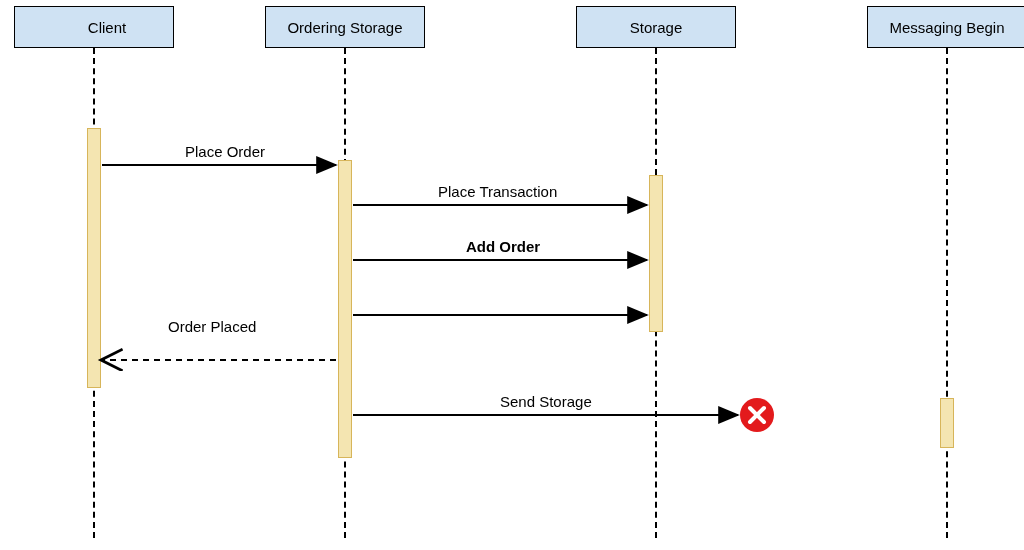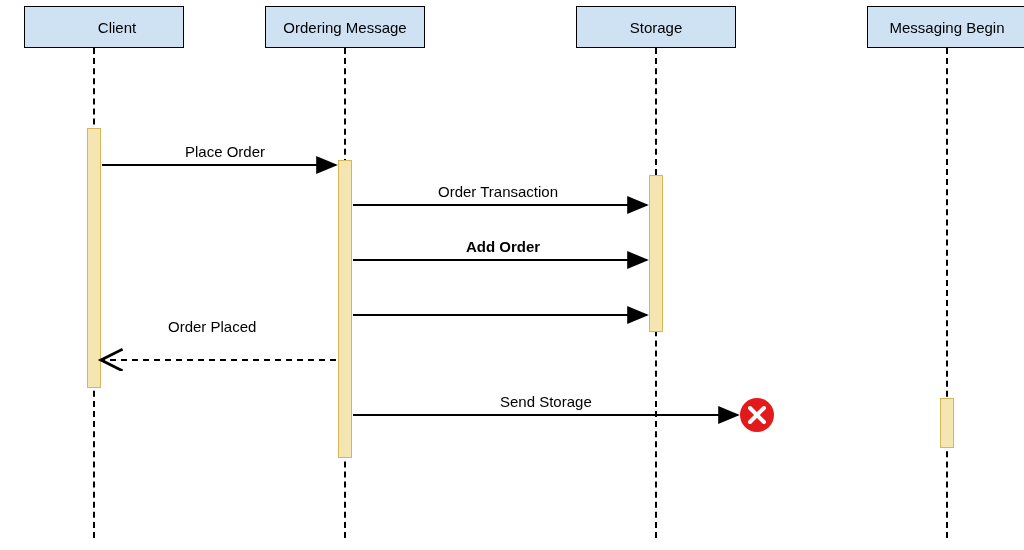--- a/index.html
+++ b/index.html
@@ -84,25 +84,25 @@
 </head>
 <body>
 
 <div class="canvas">
 
   <div class="lifeline" style="left:93px;  height:490px;"></div>
   <div class="lifeline" style="left:344px; height:490px;"></div>
   <div class="lifeline" style="left:655px; height:490px;"></div>
   <div class="lifeline" style="left:946px; height:490px;"></div>
 
-  <div class="participant" style="left:24px;padding-left:26px;">
+  <div class="participant" style="left:14px;padding-left:26px;">
     <span>Client</span>
   </div>
   <div class="participant" style="left:265px;">
-    <span>Ordering Message</span>
+    <span>Ordering Storage</span>
   </div>
   <div class="participant" style="left:576px;">
     <span>Storage</span>
   </div>
   <div class="participant" style="left:867px;">
     <span>Messaging Begin</span>
   </div>
 
   <div class="activation" style="left:87px;  top:128px; height:260px;"></div>
   <div class="activation" style="left:338px; top:160px; height:298px;"></div>
@@ -126,21 +126,21 @@
     <line x1="353" y1="260" x2="647" y2="260" stroke="#000" stroke-width="1.8" marker-end="url(#solidHead)"></line>
 
     <line x1="353" y1="315" x2="647" y2="315" stroke="#000" stroke-width="1.8" marker-end="url(#solidHead)"></line>
 
     <line x1="336" y1="360" x2="101" y2="360" stroke="#000" stroke-width="1.8" stroke-dasharray="6,5" marker-end="url(#openHead)"></line>
 
     <line x1="353" y1="415" x2="738" y2="415" stroke="#000" stroke-width="1.8" marker-end="url(#solidHead)"></line>
   </svg>
 
   <div class="msg-label" style="left:170px; top:143px;margin-left:15px;">Place Order</div>
-  <div class="msg-label" style="left:438px; top:183px;">Order Transaction</div>
+  <div class="msg-label" style="left:438px; top:183px;">Place Transaction</div>
   <div class="msg-label" style="left:466px; top:238px;font-weight:bold;">Add Order</div>
   <div class="msg-label" style="left:168px; top:318px;">Order Placed</div>
   <div class="msg-label" style="left:500px; top:393px;">Send Storage</div>
 
   <div class="error-icon" style="left:740px; top:398px;">
     <svg width="22" height="22" viewBox="0 0 22 22">
       <line x1="4" y1="4" x2="18" y2="18" stroke="#fff" stroke-width="4" stroke-linecap="round"></line>
       <line x1="18" y1="4" x2="4" y2="18" stroke="#fff" stroke-width="4" stroke-linecap="round"></line>
     </svg>
   </div>

